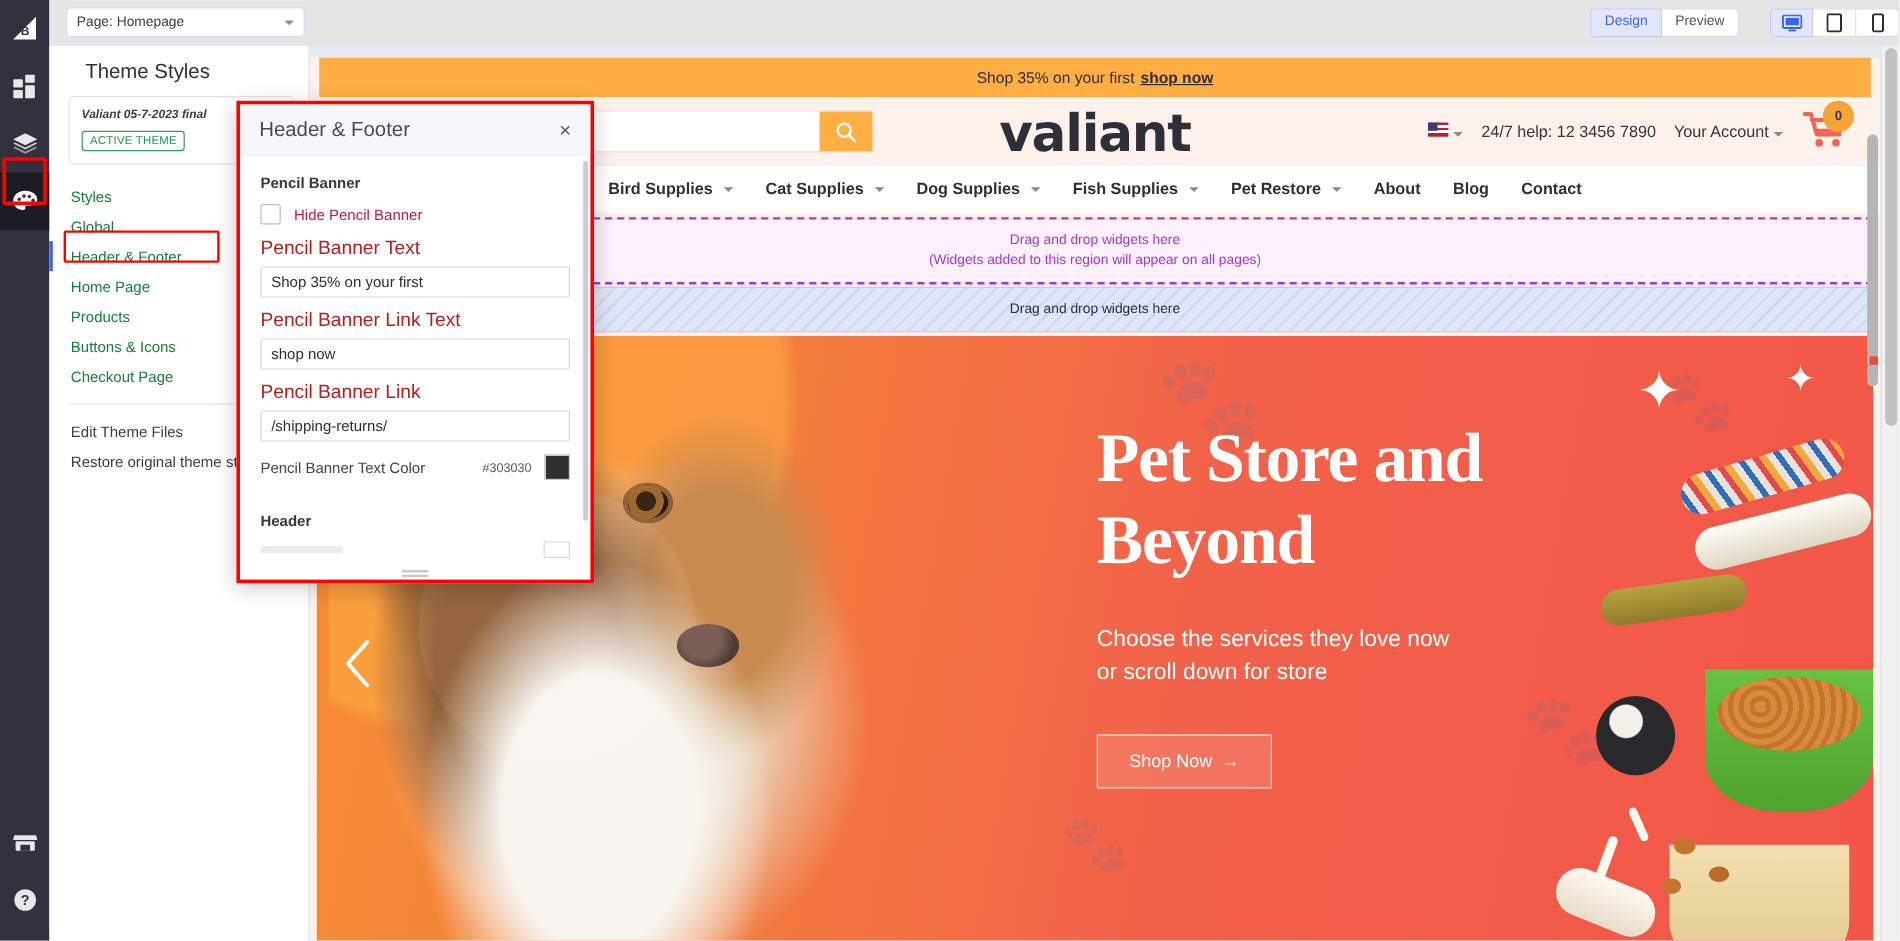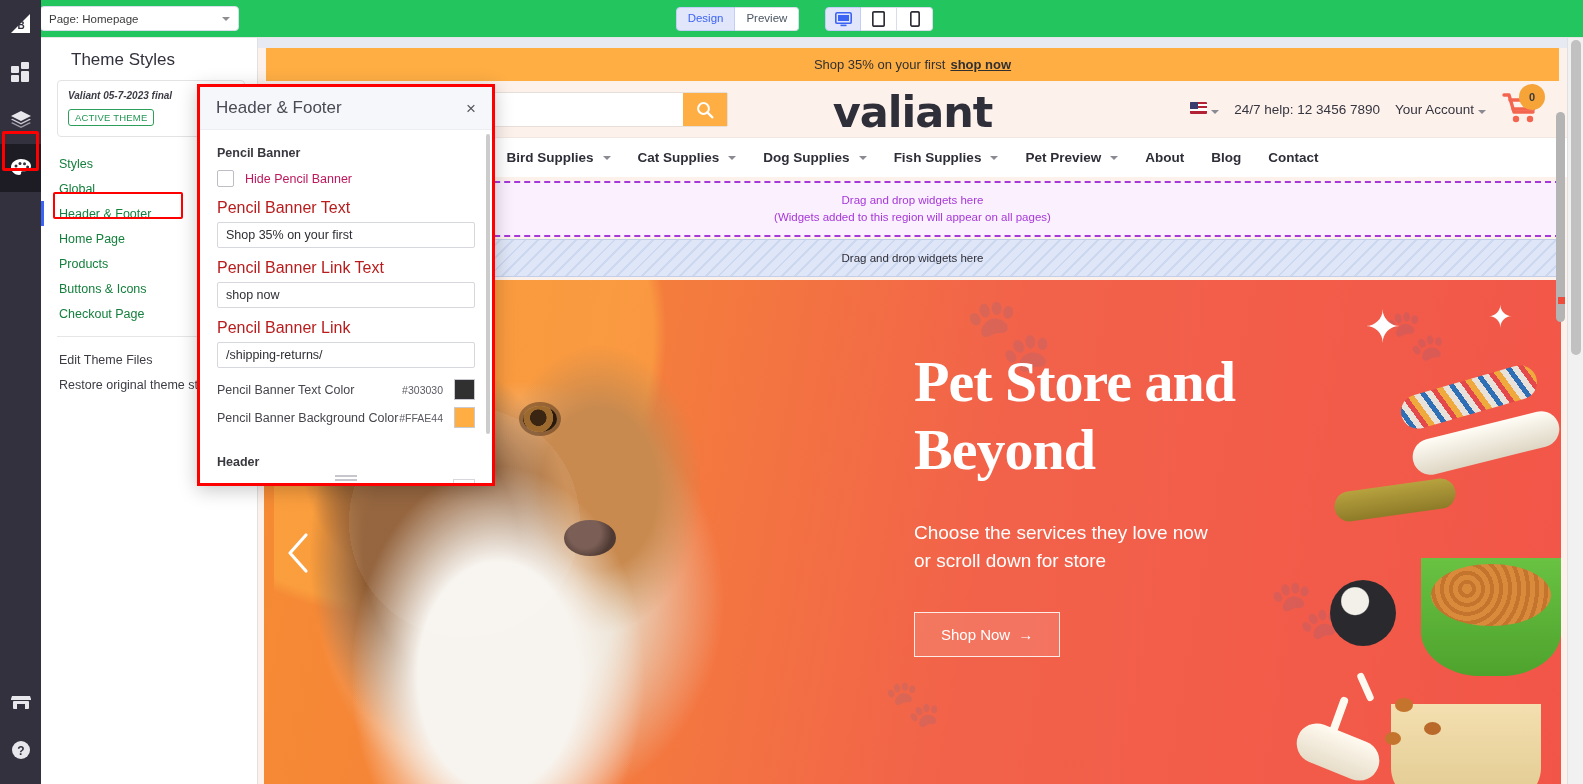--- a/index.html
+++ b/index.html
@@ -27,38 +27,38 @@
   .rail-item svg { display: block; }
   .rail-item.selected { background: #1d1c25; }
   .rail-spacer { flex: 1 1 auto; }
   .rail-highlight {
     position: absolute; left: 2px; top: 131px; width: 37px; height: 40px;
     border: 3px solid #ff0000; border-radius: 2px; z-index: 61; pointer-events: none;
   }
 
   
   .topbar {
-    position: absolute; left: 26px; top: 0; right: 0; height: 38px;
-    background: #22c55e; border-bottom: 1px solid #e5e5e5;
+    position: absolute; left: 41px; top: 0; right: 0; height: 38px;
+    background: #e5e5e5; border-bottom: 1px solid #e5e5e5;
     display: flex; align-items: center; z-index: 40;
   }
   .page-select {
     margin-left: 14px; width: 199px; height: 25px;
     border: 1px solid #d9dce9; border-radius: 4px; background: #fff;
     display: flex; align-items: center; padding: 0 8px;
     font-size: 11.5px; color: #3c3c3d; cursor: pointer; position: relative;
   }
   .page-select .caret {
     position: absolute; right: 8px; top: 50%; transform: translateY(-50%);
     width: 0; height: 0; border-left: 4px solid transparent; border-right: 4px solid transparent;
     border-top: 4px solid #8e8e8e;
   }
   .center-tools {
     position: absolute; left: 0; right: 0; top: 0; height: 38px;
-    display: flex; align-items: center; justify-content: center; gap: 26px;
+    display: flex; align-items: center; justify-content: flex-end; gap: 26px;
     pointer-events: none;
   }
   .seg { display: flex; pointer-events: auto; }
   .seg button {
     font-family: inherit; font-size: 11.5px; height: 24px; padding: 0 11px;
     border: 1px solid #d9dce9; background: #fff; color: #4b5563; cursor: pointer;
     line-height: 1;
   }
   .seg button:first-child { border-radius: 4px 0 0 4px; }
   .seg button:last-child { border-radius: 0 4px 4px 0; border-left: none; }
@@ -484,21 +484,21 @@
           </span>
         <span class="navitem">
             <span>Dog Supplies</span>
             <i class="mini-caret"></i>
           </span>
         <span class="navitem">
             <span>Fish Supplies</span>
             <i class="mini-caret"></i>
           </span>
         <span class="navitem">
-            <span>Pet Preview</span>
+            <span>Pet Restore</span>
             <i class="mini-caret"></i>
           </span>
         <span class="navitem">
             <span>About</span>
           </span>
         <span class="navitem">
             <span>Blog</span>
           </span>
         <span class="navitem">
             <span>Contact</span>
@@ -591,25 +591,20 @@
 
       <div class="field-label">Pencil Banner Link</div>
       <input class="field-input" type="text" value="/shipping-returns/" style="">
 
       <div class="color-row">
         <span class="color-label">Pencil Banner Text Color</span>
         <span class="color-hex">#303030</span>
         <span class="color-chip" style="background:#303030"></span>
       </div>
 
-      <div class="color-row">
-        <span class="color-label">Pencil Banner Background Color</span>
-        <span class="color-hex">#FFAE44</span>
-        <span class="color-chip" style="background:#FFAE44"></span>
-      </div>
 
       <div class="group-title" style="margin-top:27px">Header</div>
       <div style="margin-top:6px;display:flex;align-items:center;overflow:hidden;height:14px">
         <span style="flex:1;height:6px;background:linear-gradient(90deg,#dcdce2 0 30%,transparent 30%);opacity:.55"></span>
         <span style="width:22px;height:14px;border:1px solid #d7d7de;background:#fff;margin-left:8px"></span>
       </div>
 
       <div class="modal-scroll"></div>
       <div class="modal-resize">
           <i></i>

